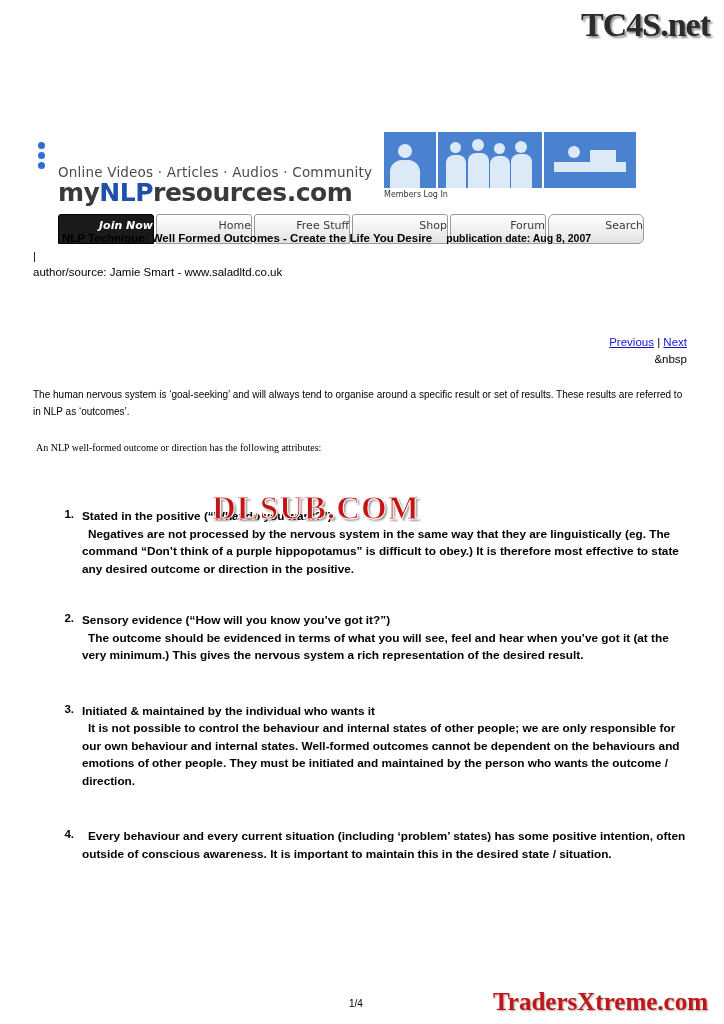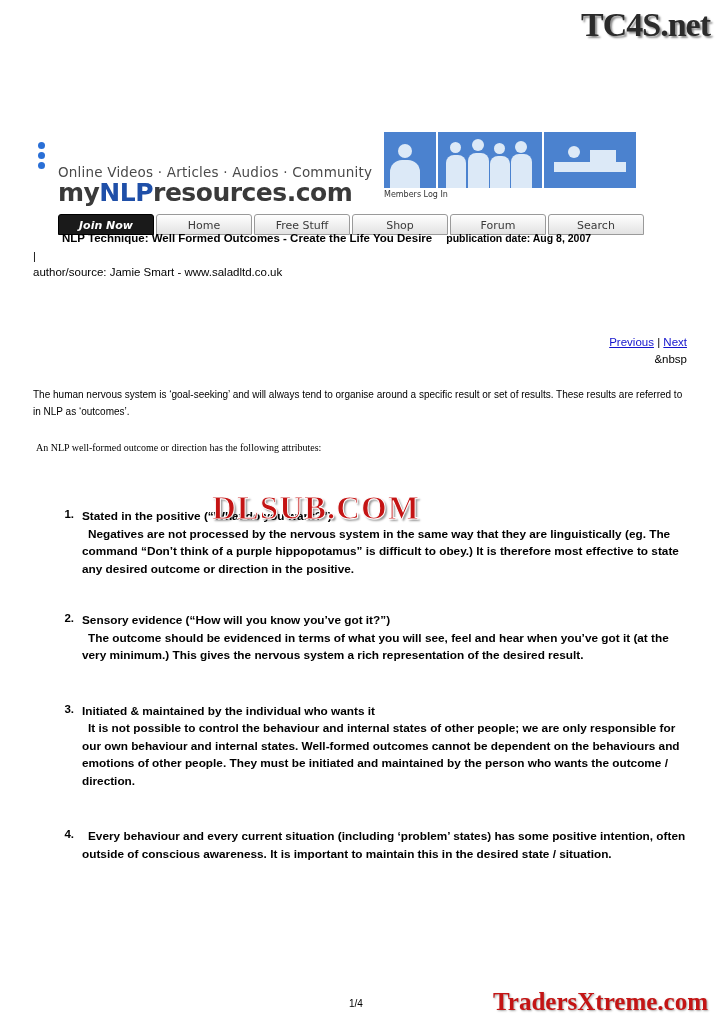--- a/index.html
+++ b/index.html
@@ -119,23 +119,23 @@
   .navbar {
     position: absolute;
     left: 36px;
     top: 214px;
     height: 21px;
     width: 600px;
   }
   .nav-item {
     position: absolute;
     top: 0;
-    height: 21px;
+    height: 30px;
     line-height: 21px;
-    text-align: center;
+    text-align: right;
     font-family: "DejaVu Sans", sans-serif;
     font-size: 11px;
     color: #3a3a3a;
     background: linear-gradient(#ffffff, #e2e2e2);
     border: 1px solid #9a9a9a;
     border-radius: 3px 3px 0 0;
     box-sizing: border-box;
   }
   .nav-item.join {
     background: #1a1a1a;
@@ -143,21 +143,21 @@
     font-weight: bold;
     font-style: italic;
     font-size: 11px;
     border: 1px solid #000;
   }
   .nav-0 { left: 22px;  width: 96px; }
   .nav-1 { left: 120px; width: 96px; }
   .nav-2 { left: 218px; width: 96px; }
   .nav-3 { left: 316px; width: 96px; }
   .nav-4 { left: 414px; width: 96px; }
-  .nav-5 { left: 512px; width: 96px; }
+  .nav-5 { left: 512px; width: 96px; border-radius: 6px; }
 
   
   .title-line {
     position: absolute;
     left: 62px;
     top: 232px;
     font-size: 11.5px;
     font-weight: bold;
     white-space: nowrap;
   }

